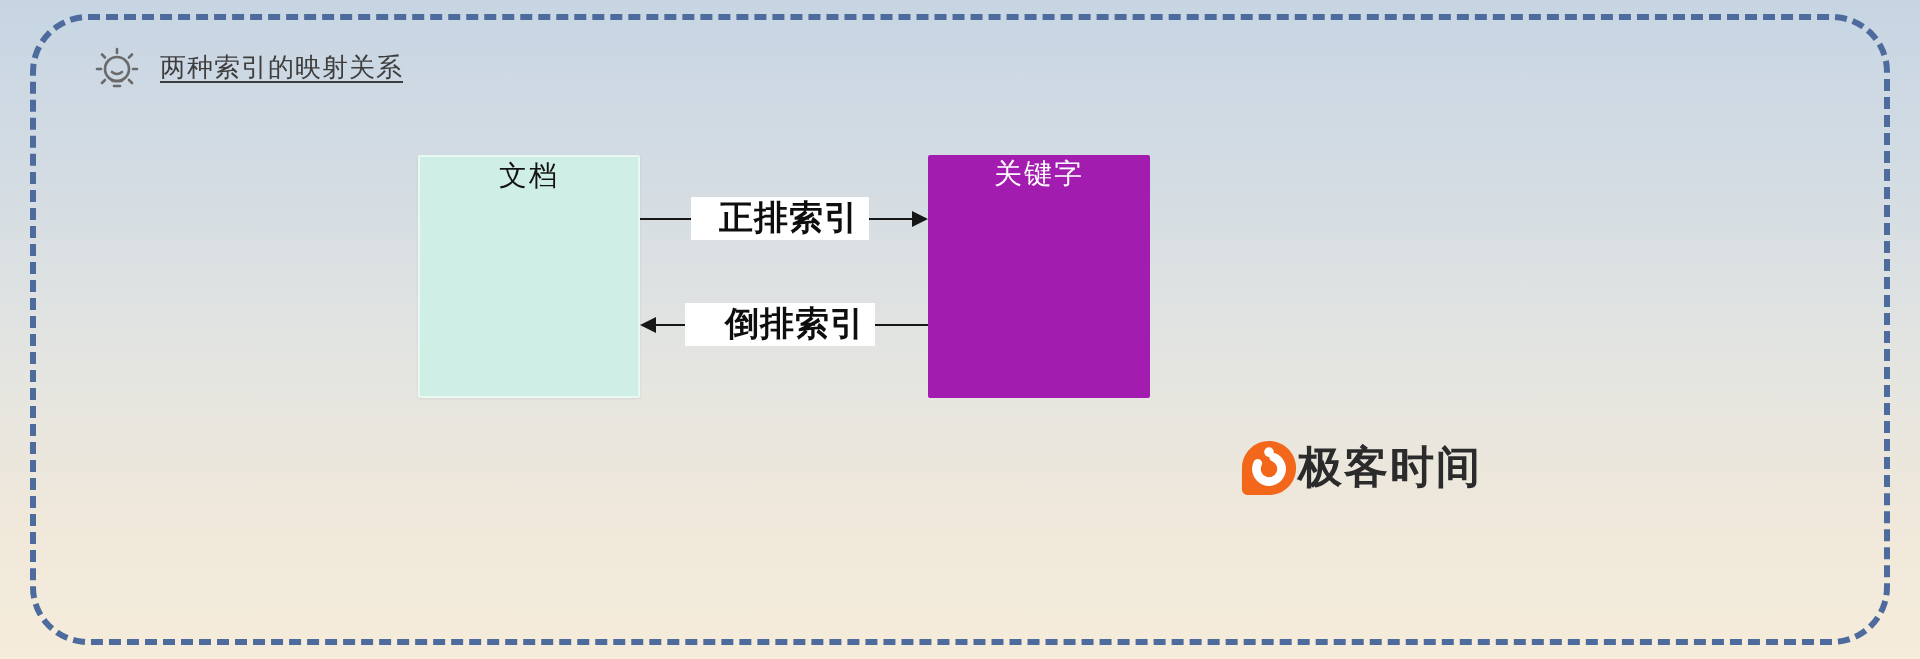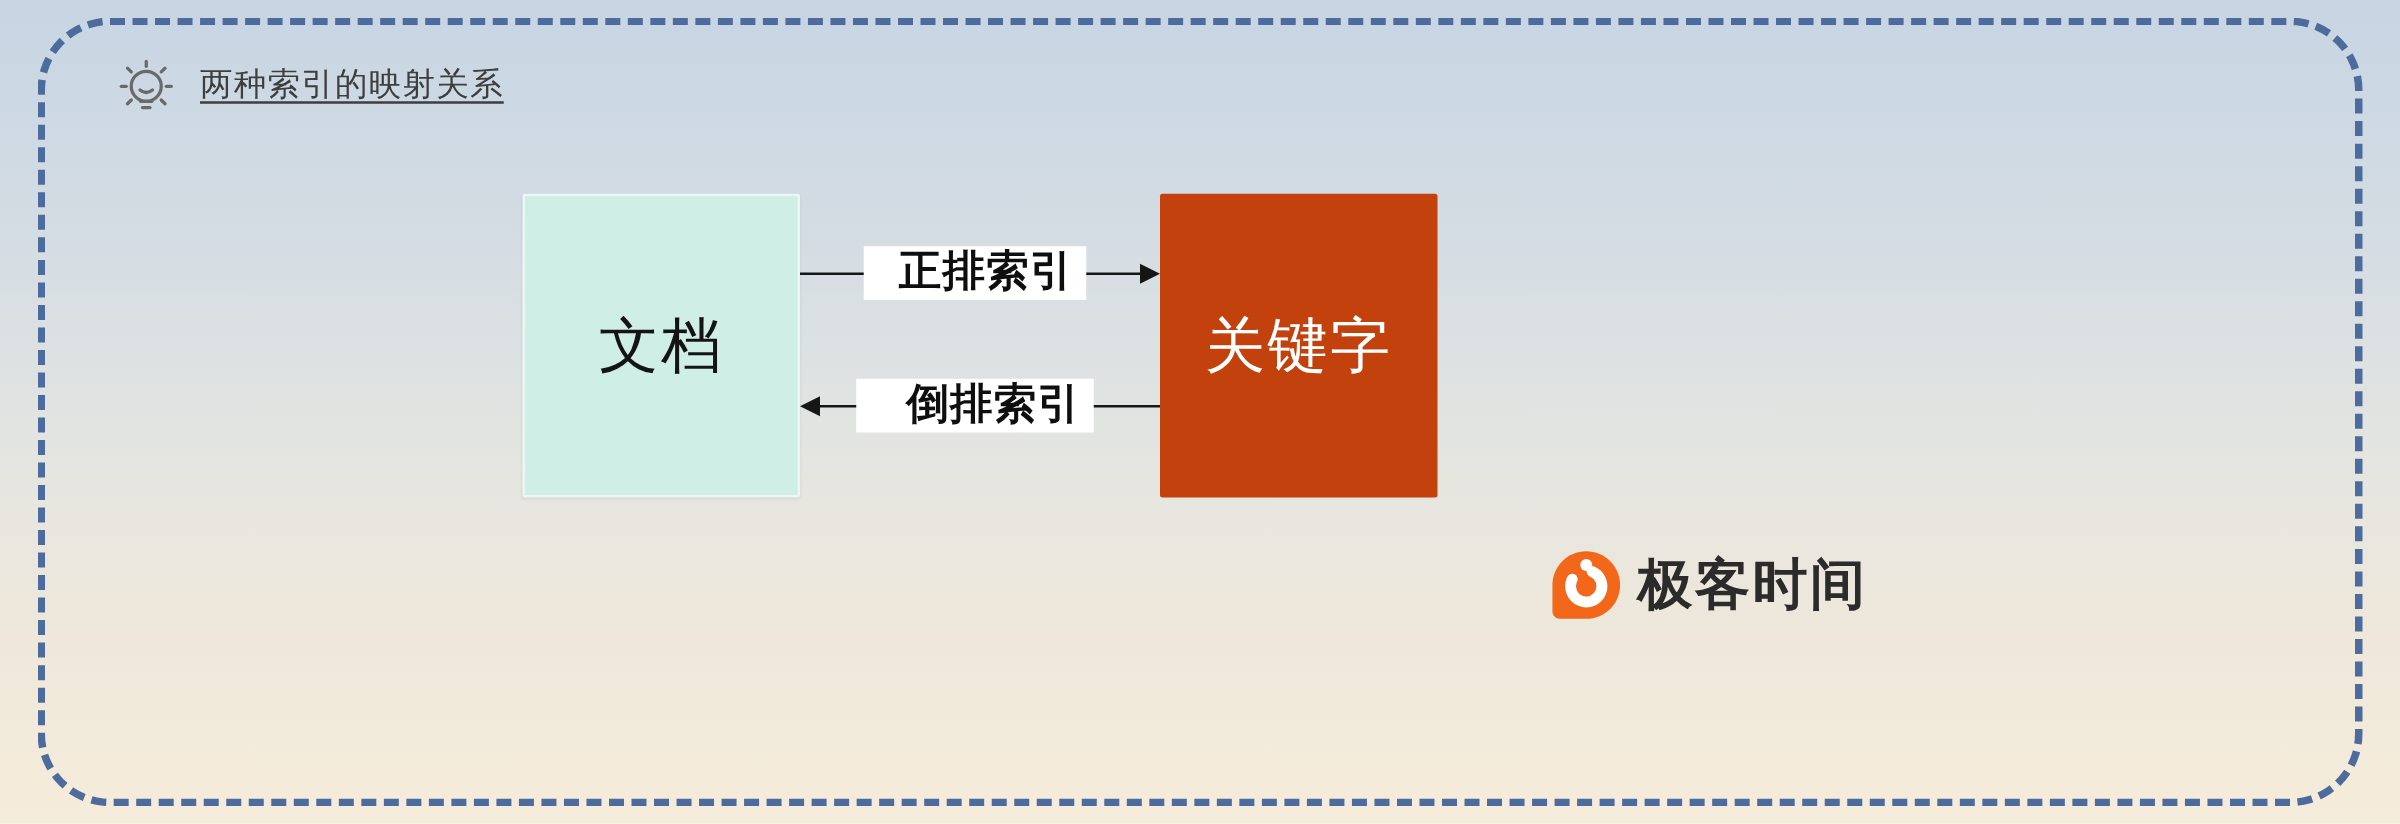--- a/index.html
+++ b/index.html
@@ -35,35 +35,35 @@
     letter-spacing: 1px;
     padding-top: 6px;
   }
 
   .node {
     position: absolute;
     width: 222px; height: 243px;
     top: 155px;
     border-radius: 2px;
     display: flex;
-    align-items: center;
+    align-items: flex-start;
     justify-content: center;
-    font-size: 48px;
+    font-size: 28px;
     letter-spacing: 2px;
   }
   .node-doc {
     left: 418px;
     background: #cfeee5;
     border: 2px solid #eaf8f3;
     color: #141414;
     box-shadow: 0 1px 3px rgba(0,0,0,0.08);
   }
   .node-key {
     left: 928px;
-    background: #c2410c;
+    background: #a21caf;
     color: #ffffff;
   }
 
   .arrow-line {
     position: absolute;
     height: 2px;
     background: #161616;
   }
   .line-top { left: 640px; top: 218px; width: 276px; }
   .line-bottom { left: 652px; top: 324px; width: 276px; }
@@ -96,21 +96,21 @@
     line-height: 1.1;
   }
   .label-top { top: 197px; padding-left: 28px; }
   .label-bottom { top: 303px; padding-left: 40px; }
 
   .logo {
     position: absolute;
     left: 1240px; top: 438px;
     display: flex;
     align-items: center;
-    gap: 12px;
+    gap: 0;
   }
   .logo-icon { width: 58px; height: 58px; }
   .logo-text {
     font-size: 44px;
     font-weight: 700;
     color: #2b2b2b;
     letter-spacing: 2px;
   }
 </style>
 </head>

